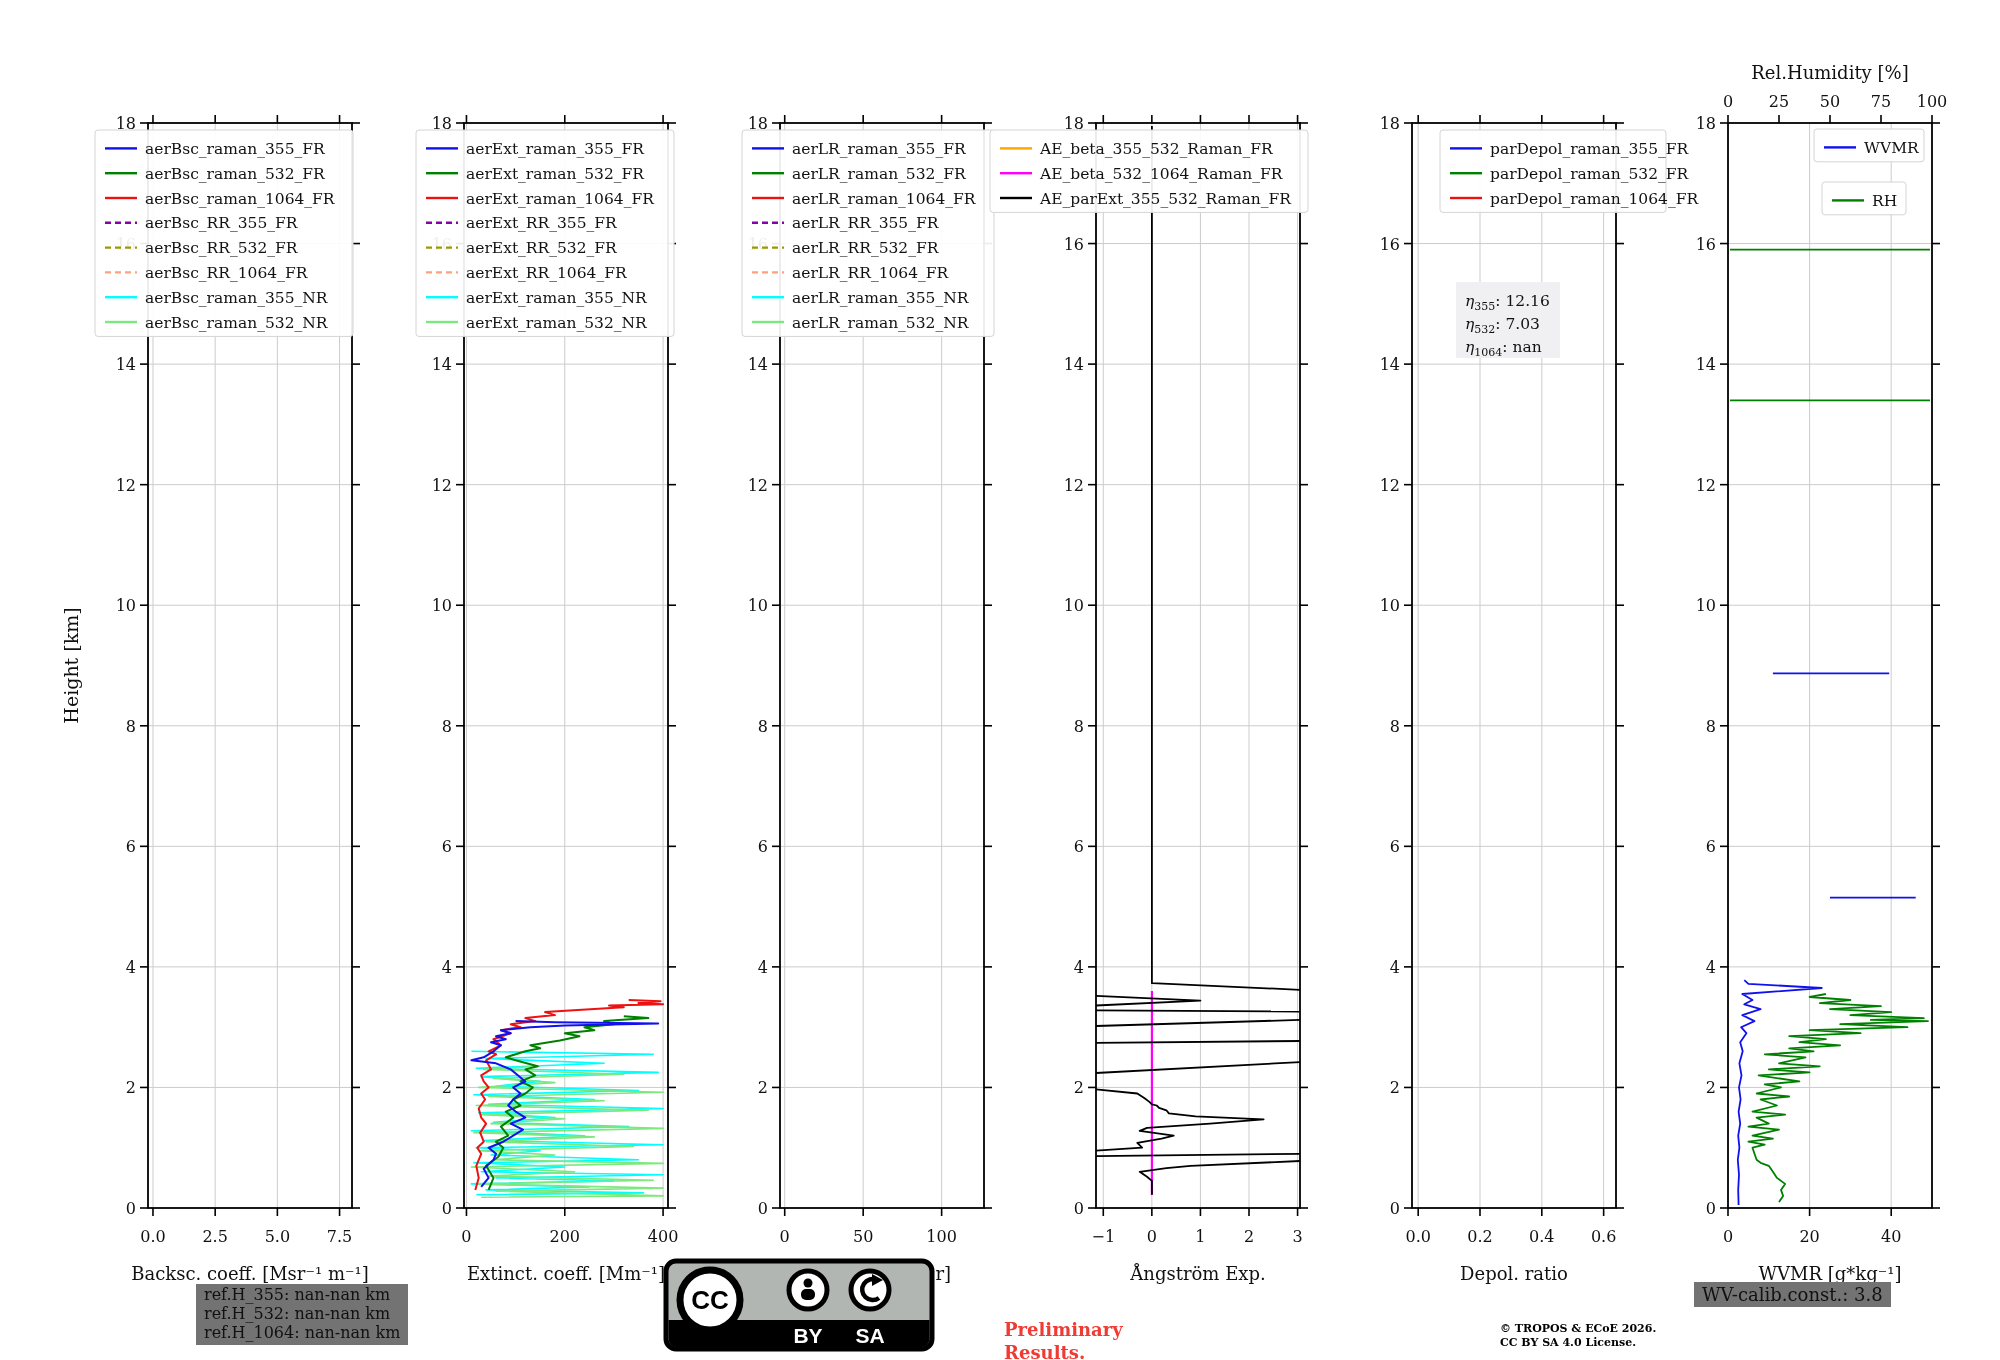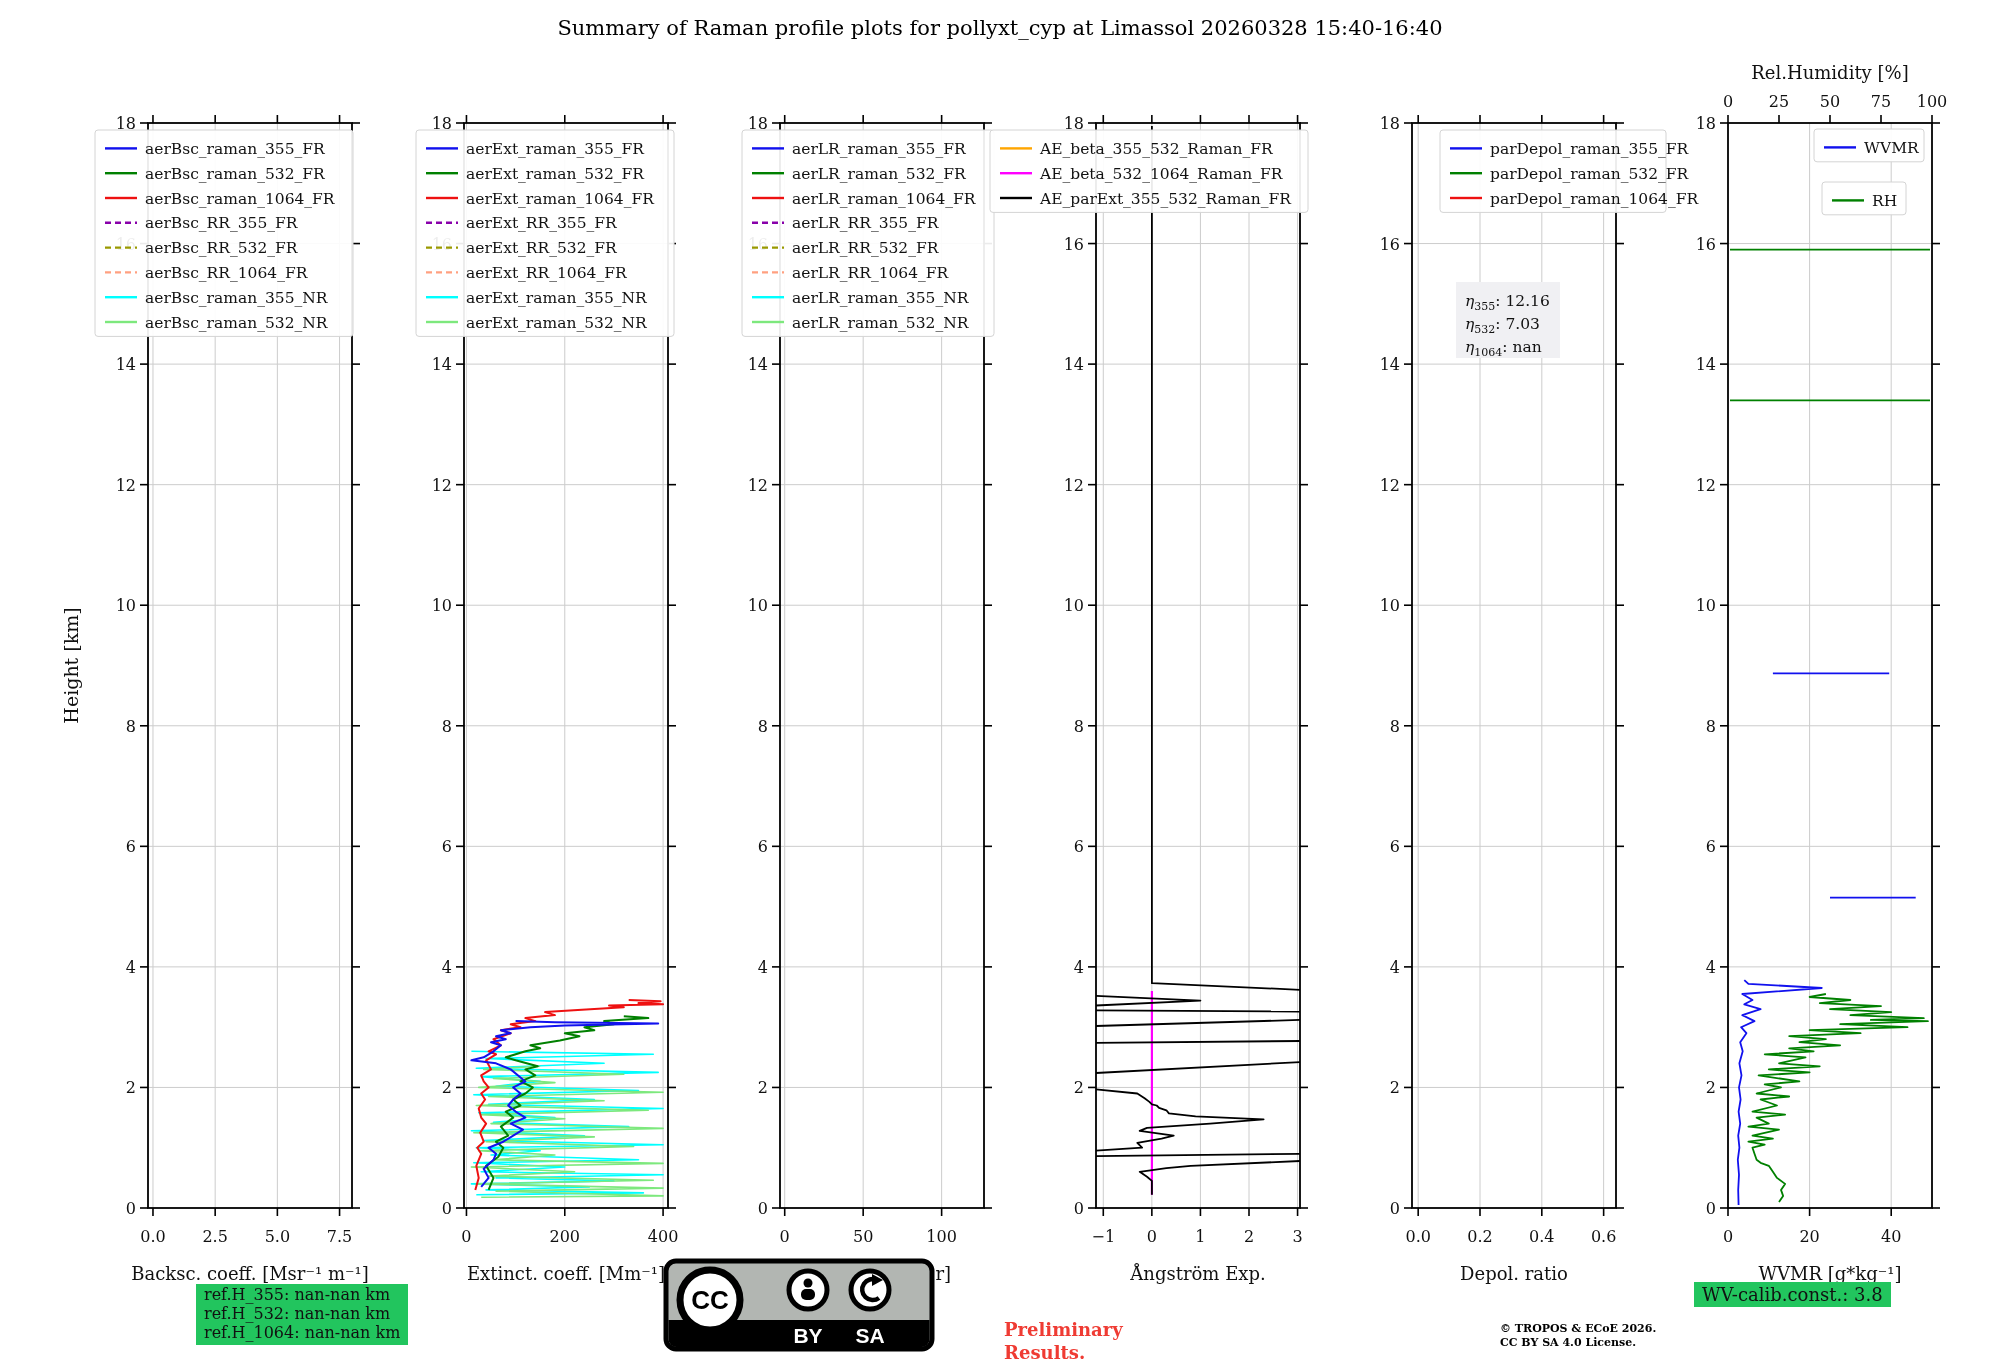--- a/index.html
+++ b/index.html
@@ -2,34 +2,33 @@
 <html><head>
 <meta charset="utf-8">
 <style>
   html,body{margin:0;padding:0;background:#fff;}
   .page{position:relative;width:2000px;height:1360px;background:#ffffff;
         font-family:"DejaVu Serif",serif;color:#111;overflow:hidden;}
   .title{position:absolute;left:0;right:0;top:16px;text-align:center;
          font-size:21px;color:#000;}
   #chart{position:absolute;left:0;top:0;}
   #chart text{font-family:"DejaVu Serif",serif;fill:#111;}
-  .notebox{position:absolute;background:#22c55e;padding:2px 8px;
+  .notebox{position:absolute;background:#737373;padding:2px 8px;
            font-size:16px;line-height:1.18;white-space:pre-line;}
   .prelim{position:absolute;left:1004px;top:1318px;color:#ef3b33;
           font-weight:bold;font-size:18px;line-height:1.3;white-space:pre-line;}
   .tropos{position:absolute;left:1500px;top:1322px;color:#000;
           font-weight:bold;font-size:11px;line-height:1.3;white-space:pre-line;}
   .ccbadge{position:absolute;left:663px;top:1258px;}
 </style>
 </head>
 <body>
 
 <div class="page">
 
-  <div class="title">Summary of Raman profile plots for pollyxt_cyp at Limassol 20260328 15:40-16:40</div>
 
   <svg id="chart" width="2000" height="1360" viewBox="0 0 2000 1360">
     <defs id="chart-defs">
         <clipPath id="cp0">
           <rect x="148" y="123" width="204" height="1085"></rect>
         </clipPath>
         <clipPath id="cp1">
           <rect x="464" y="123" width="204" height="1085"></rect>
         </clipPath>
         <clipPath id="cp2">

